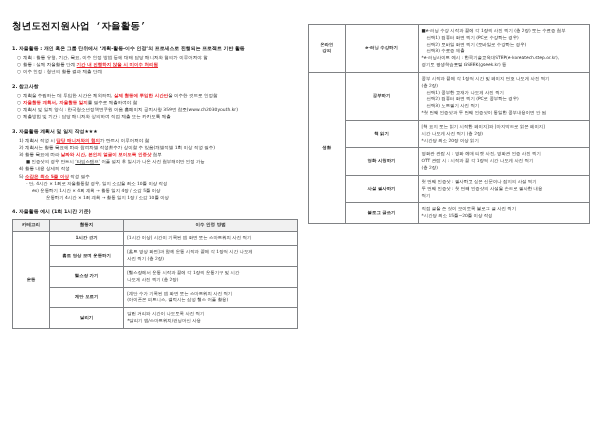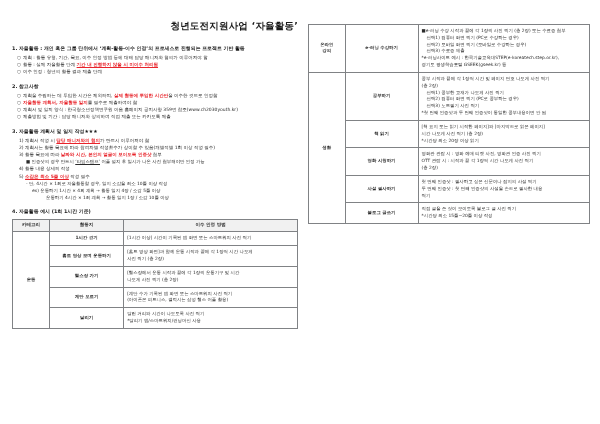--- a/index.html
+++ b/index.html
@@ -21,26 +21,27 @@
   }
 
   
   .left-col {
     position: absolute;
     left: 12px;
     top: 20px;
     width: 286px;
   }
   .doc-title {
-    text-align: right;
+    text-align: left;
     font-size: 9.5px;
     font-weight: bold;
     letter-spacing: .2px;
     margin: 0 0 12px 0;
     color: #1a1a1a;
+    font-family: Liberation Mono, monospace;
   }
   .sec {
     margin-bottom: 7px;
   }
   .sec-head {
     font-size: 4.9px;
     font-weight: bold;
     line-height: 1.5;
     margin-bottom: 1.5px;
     color: #1a1a1a;

